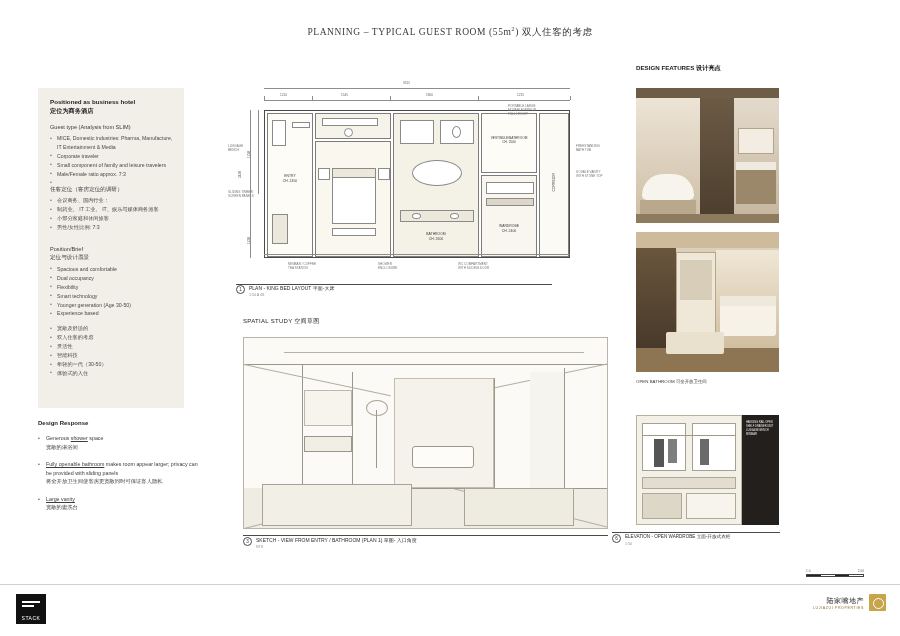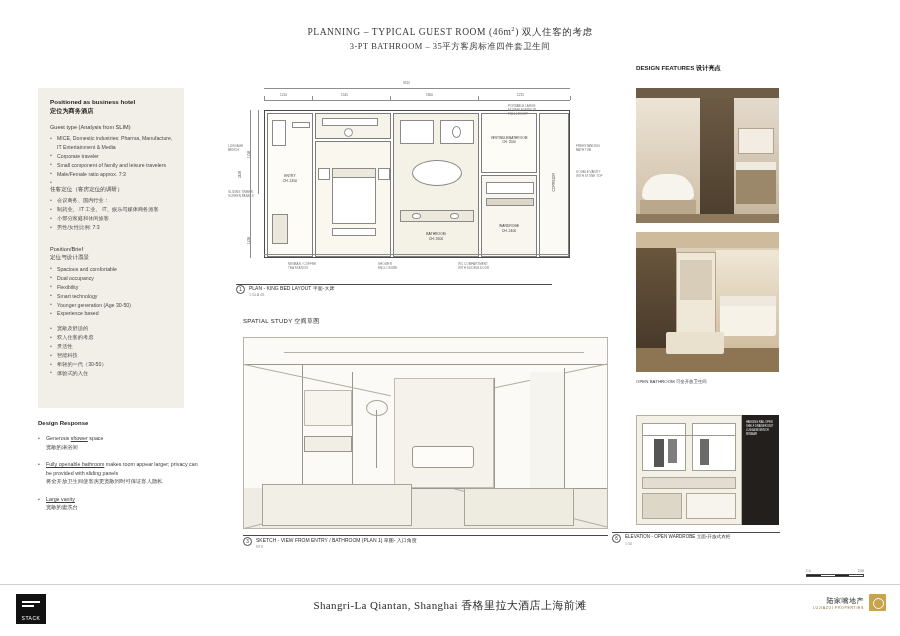--- a/index.html
+++ b/index.html
@@ -322,22 +322,21 @@
     color: #eee;
     line-height: 1.5;
   }
 </style>
 </head>
 <body>
 
 <div class="page">
 
   <div class="header">
-    <div class="line1"><span>PLANNING  –  TYPICAL GUEST ROOM (46m</span><span class="sup">2</span><span>) 双人住客的考虑</span></div>
-    <div class="line2">3-PT BATHROOM –  35平方客房标准四件套卫生间</div>
+    <div class="line1"><span>PLANNING  –  TYPICAL GUEST ROOM (55m</span><span class="sup">2</span><span>) 双人住客的考虑</span></div>
   </div>
 
   <div class="infobox">
     <h3>
       <span>Positioned as business hotel</span><br>
       <span>定位为商务酒店</span>
     </h3>
     <div class="sec-head">Guest type (Analysis from SLIM)</div>
     <ul>
       <li>MICE, Domestic industries: Pharma, Manufacture, IT Entertainment &amp; Media</li>
@@ -622,21 +621,20 @@
 
   <div class="scalebar">
     <div class="labels">
       <span>1.0</span>
       <span>2.00</span>
     </div>
     <div class="bar"></div>
   </div>
 
   <div class="footer-rule"></div>
-  <div class="footer-title">Shangri-La Qiantan, Shanghai  香格里拉大酒店上海前滩</div>
 
   <div class="stack-logo">
     <div class="bar"></div>
     <div class="bar bar2"></div>
     <span>STACK</span>
   </div>
 
   <div class="vanke">
     <div class="vanke-txt">
       <div class="vanke-cn">陆家嘴地产</div>

